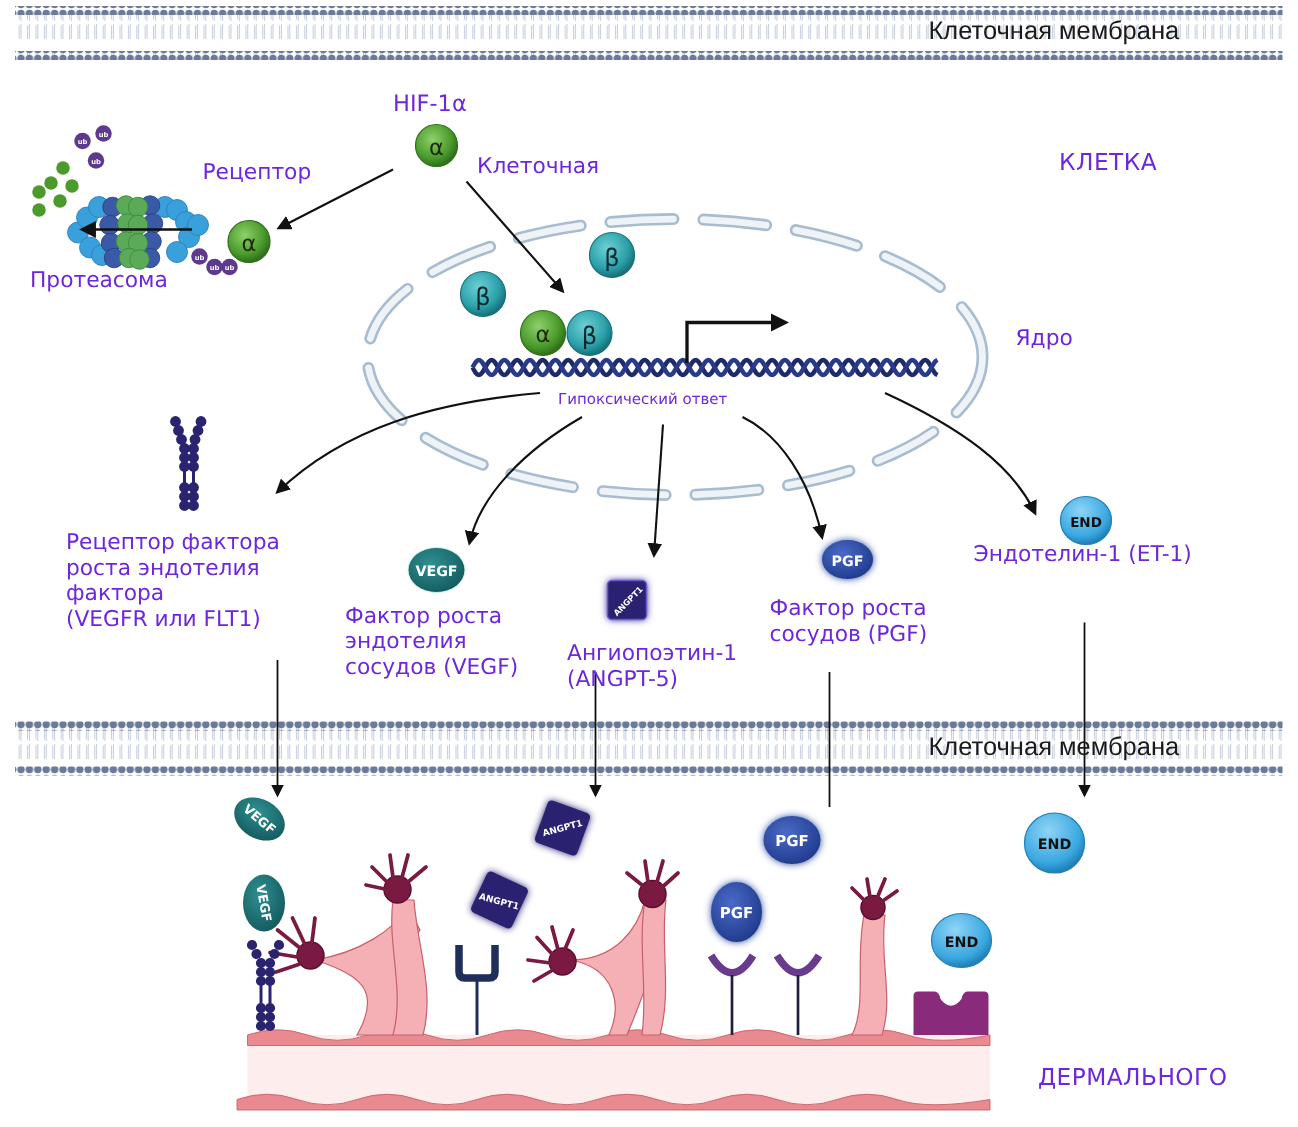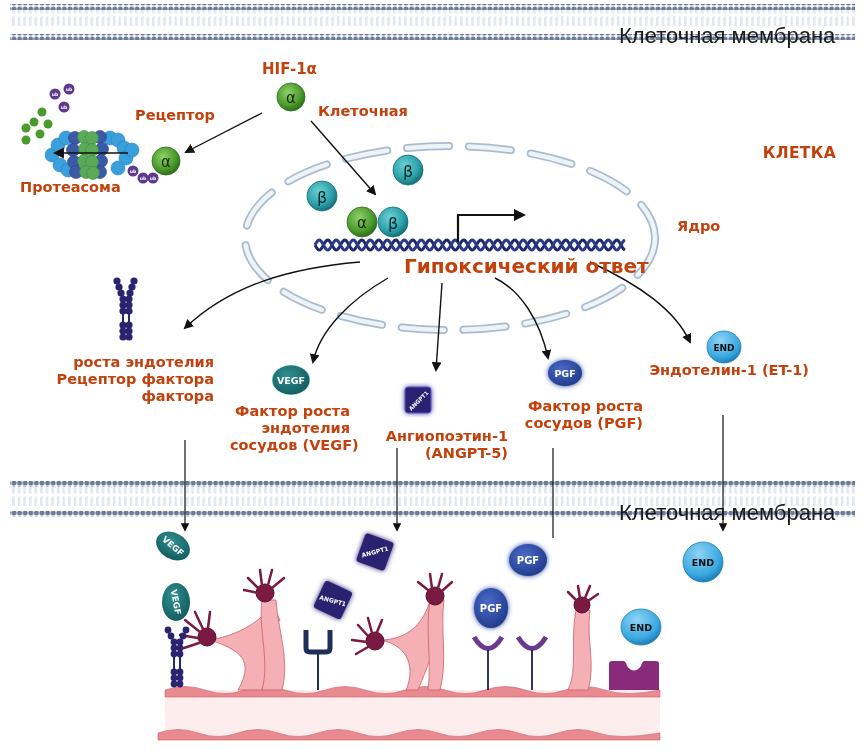--- a/index.html
+++ b/index.html
@@ -1,21 +1,21 @@
 <!DOCTYPE html>
 <html><head>
 <meta charset="utf-8">
 <style>
   html, body { margin:0; padding:0; background:#ffffff; }
   body { width:865px; height:751px; position:relative; overflow:hidden;
          font-family:"DejaVu Sans", sans-serif; color:#1a1a1a; }
   #diagram { position:absolute; left:0; top:0; width:865px; height:751px; }
-  .lbl { position:absolute; font-weight:bold; font-size:14.5px; line-height:17px; color:#c2410c; text-align:right; white-space:nowrap; }
-  .mem-lbl { position:absolute; font-family:"Liberation Sans", sans-serif; font-size:22px; color:#1b1b1b; background:transparent;margin-top:12px; }
-  .big { font-size:15.5px; line-height:20px; letter-spacing:0.3px;margin-top:45px; }
+  .lbl { position:absolute; font-weight:normal; font-size:14.5px; line-height:17px; color:#6d28d9; text-align:left; white-space:nowrap; }
+  .mem-lbl { position:absolute; font-family:"Liberation Sans", sans-serif; font-size:17px; color:#1b1b1b; background:transparent; }
+  .big { font-size:15.5px; line-height:20px; letter-spacing:0.3px; }
 </style>
 </head>
 <body>
 
 <svg id="diagram" viewBox="0 0 865 751" xmlns="http://www.w3.org/2000/svg">
   <defs>
     <radialGradient id="gAlpha" cx="40%" cy="35%" r="65%">
       <stop offset="0%" stop-color="#8fd06a"></stop>
         <stop offset="70%" stop-color="#4a9a2c"></stop>
         <stop offset="100%" stop-color="#2f6f1a"></stop>
@@ -335,26 +335,27 @@
 
 <div class="lbl" style="left:262px; top:61px; font-size:15px;">HIF-1α</div>
 <div class="lbl" style="left:135px; top:107px;">Рецептор</div>
 <div class="lbl" style="left:318px; top:103px;">Клеточная</div>
 <div class="lbl" style="left:20px; top:179px;">Протеасома</div>
 
 <div class="lbl big" style="left:706px; top:98px; width:130px;">
   <div>КЛЕТКА</div>
 </div>
 <div class="lbl" style="left:677px; top:218px;">Ядро</div>
-<div class="lbl" style="left:372px; top:258px; font-size:20px;margin-left:32px;">Гипоксический ответ</div>
+<div class="lbl" style="left:372px; top:258px; font-size:10px;">Гипоксический ответ</div>
 
 <div class="lbl" style="left:44px; top:354px; width:170px;">
+  <div>Рецептор фактора</div>
   <div>роста эндотелия</div>
-  <div>Рецептор фактора</div>
   <div>фактора</div>
+  <div>(VEGFR или FLT1)</div>
 </div>
 <div class="lbl" style="left:230px; top:403px; width:120px;">
   <div>Фактор роста</div>
   <div>эндотелия</div>
   <div>сосудов (VEGF)</div>
 </div>
 <div class="lbl" style="left:378px; top:428px; width:130px;">
   <div>Ангиопоэтин-1</div>
   <div>(ANGPT-5)</div>
 </div>

